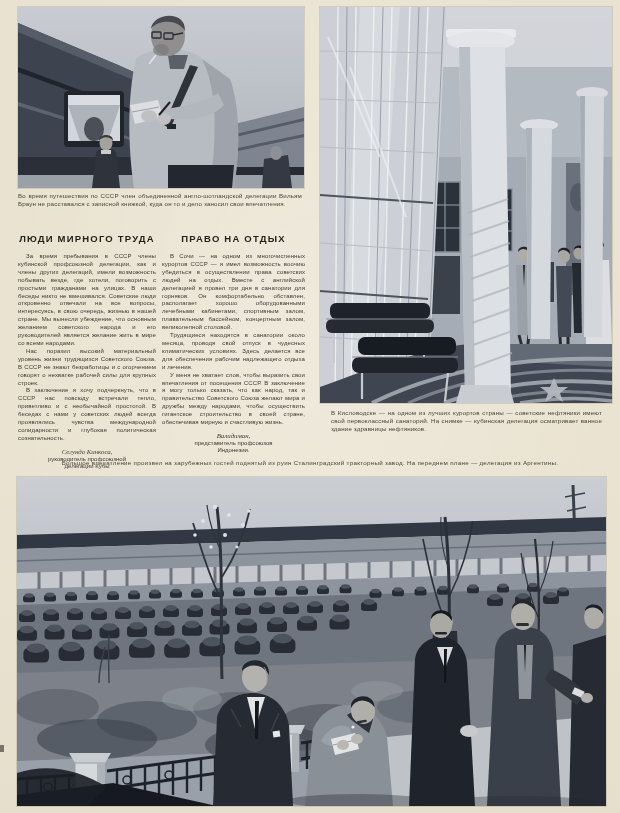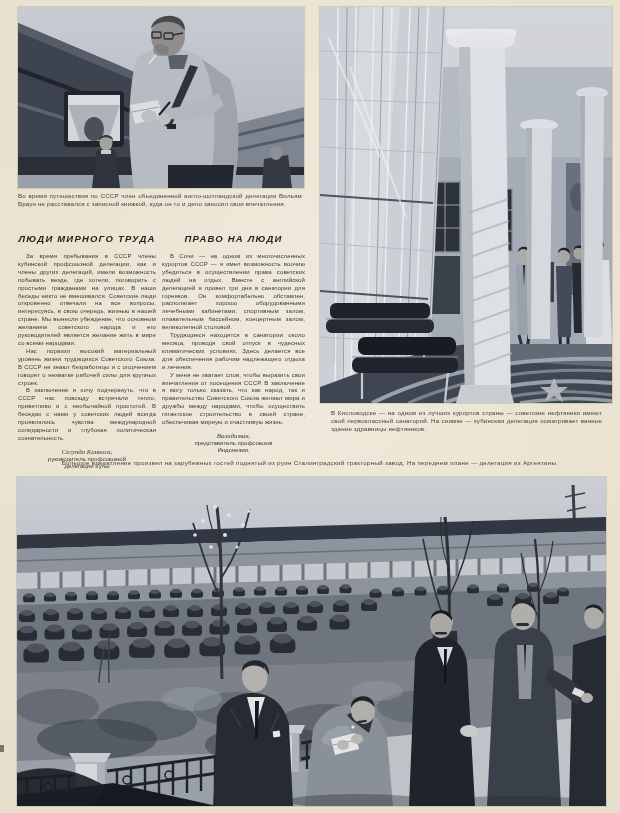--- a/index.html
+++ b/index.html
@@ -20,21 +20,21 @@
     color:#46443a;text-align:justify;margin:0;
   }
   .cap-train{left:18px;top:192px;width:284px;}
   .cap-san{left:331px;top:409px;width:271px;}
   .cap-fac{left:18px;top:459px;width:584px;text-align:center;letter-spacing:.3px;}
   .article{position:absolute;top:233px;}
   .art-left{left:18px;width:138px;}
   .art-right{left:162px;width:143px;}
   .headline{
     margin:0 0 9px 0;font-size:9.5px;font-weight:bold;letter-spacing:1.2px;
-    color:#24221b;text-align:center;white-space:nowrap;font-style:italic;
+    color:#24221b;text-align:center;white-space:nowrap;
   }
   .article p{
     margin:0;font-size:6px;line-height:7.9px;text-align:justify;
     text-indent:8px;color:#3b3933;letter-spacing:.1px;
   }
   .signature{margin-top:5px;text-align:center;color:#3b3933;}
   .sig-name{font-family:"Liberation Serif", serif;font-style:italic;font-size:6.8px;line-height:8px;}
   .sig-role{font-size:6px;line-height:7.4px;}
   .edge-mark{position:absolute;left:0;top:745px;width:4px;height:7px;background:#55504a;opacity:.75;}
 </style>
@@ -117,21 +117,21 @@
     <p>Нас поразил высокий материальный уровень жизни трудящихся Советского Союза. В СССР не знают безработицы и с огорчением говорят о нехватке рабочей силы для крупных строек.</p>
     <p>В заключение я хочу подчеркнуть, что в СССР нас повсюду встречали тепло, приветливо и с необычайной простотой. В беседах с нами у советских людей всегда проявлялись чувства международной солидарности и глубокая политическая сознательность.</p>
     <div class="signature">
       <div class="sig-name">Сегундо Кинкоса,</div>
       <div class="sig-role">руководитель профсоюзной</div>
       <div class="sig-role">делегации Кубы</div>
     </div>
   </section>
 
   <section class="article art-right">
-    <h2 class="headline">ПРАВО НА ЛЮДИ</h2>
+    <h2 class="headline">ПРАВО НА ОТДЫХ</h2>
     <p>В Сочи — на одном из многочисленных курортов СССР — я имел возможность воочию убедиться в осуществлении права советских людей на отдых. Вместе с английской делегацией я провел три дня в санатории для горняков. Он комфортабельно обставлен, располагает хорошо оборудованными лечебными кабинетами, спортивным залом, плавательным бассейном, концертным залом, великолепной столовой.</p>
     <p>Трудящиеся находятся в санатории около месяца, проводя свой отпуск в чудесных климатических условиях. Здесь делается все для обеспечения рабочим надлежащего отдыха и лечения.</p>
     <p>У меня не хватает слов, чтобы выразить свои впечатления от посещения СССР. В заключение я могу только сказать, что как народ, так и правительство Советского Союза желают мира и дружбы между народами, чтобы осуществить гигантское строительство в своей стране, обеспечивая мирную и счастливую жизнь.</p>
     <div class="signature">
       <div class="sig-name">Валидиман,</div>
       <div class="sig-role">представитель профсоюзов</div>
       <div class="sig-role">Индонезии.</div>
     </div>
   </section>
 

